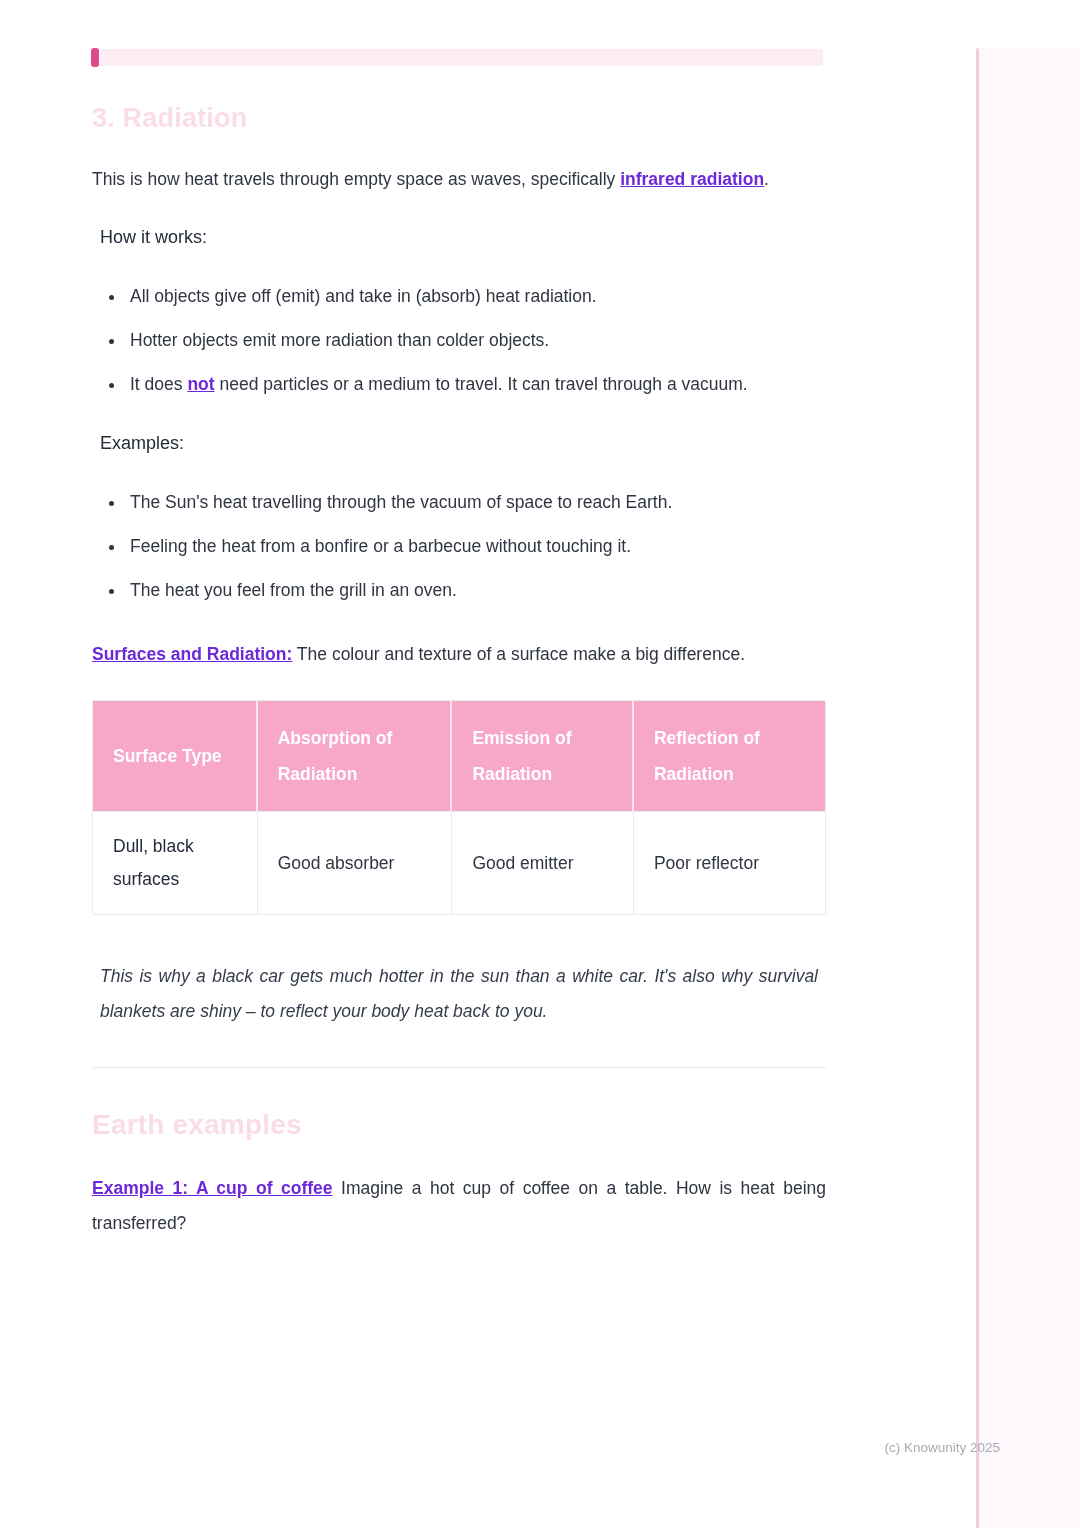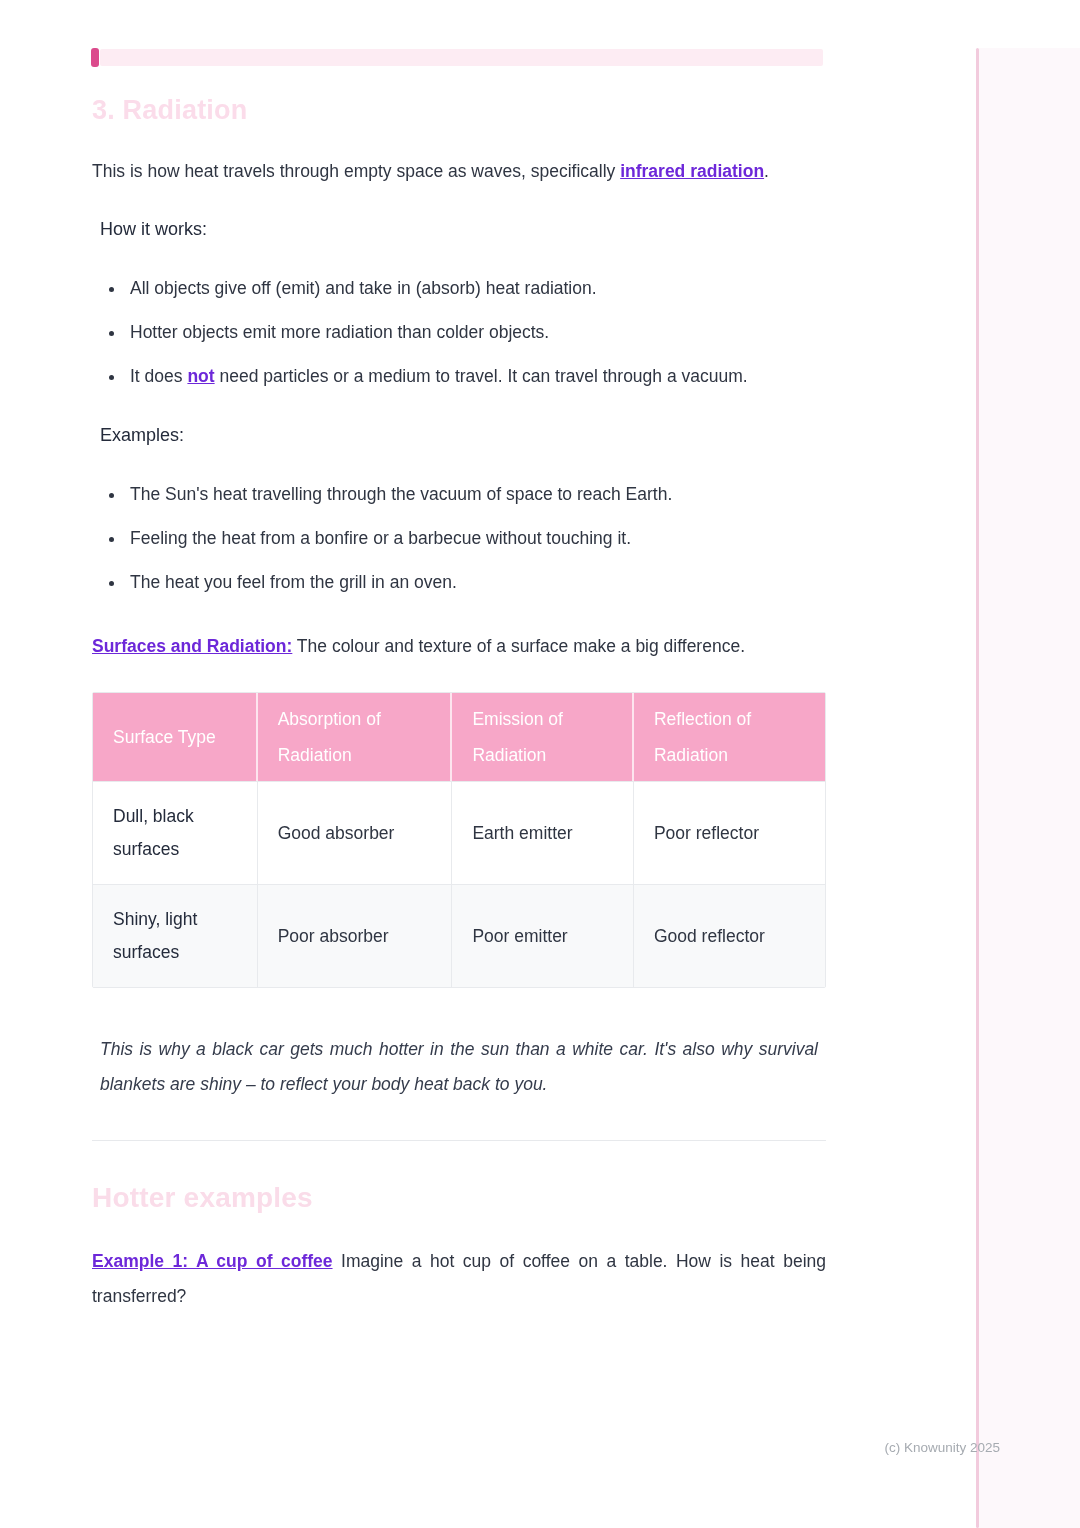--- a/index.html
+++ b/index.html
@@ -17,41 +17,41 @@
   .edge-line { position: absolute; left: 976px; top: 48px; width: 3px; height: 1480px;
     background: #f2cbdd; border-radius: 2px; }
 
   
   .topbar { position: absolute; left: 91px; top: 48px; width: 733px; height: 19px; }
   .topbar-cap { position: absolute; left: 0; top: 0; width: 8px; height: 19px;
     background: #db4a8c; border-radius: 3px; }
   .topbar-line { position: absolute; left: 9px; top: 1px; width: 723px; height: 17px;
     background: #fdecf3; border-radius: 2px; }
 
-  .content { position: absolute; left: 92px; top: 94px; width: 734px; }
+  .content { position: absolute; left: 92px; top: 102px; width: 734px; }
 
   .section-title { margin: 0 0 28px; font-size: 27px; line-height: 32px;
     font-weight: 700; color: #fbdcea; letter-spacing: .2px; }
 
   p { margin: 0 0 28px; font-size: 17.5px; line-height: 35px; }
   .justify { text-align: justify; }
   b { font-weight: 700; color: #6d28d9; text-decoration: underline; }
 
   .subhead { font-weight: 400; color: #242b3b; font-size: 18px; line-height: 24px;
     margin: 0 8px 30px; }
 
   ul { margin: 12px 0 30px; padding-left: 33px; list-style: disc; }
   li { font-size: 17.5px; line-height: 34px; margin-bottom: 10px; padding-left: 5px; }
   li:last-child { margin-bottom: 0; }
   li::marker { color: #2f3542; font-size: 15px; }
 
   table { width: 100%; border-collapse: separate; border-spacing: 0;
     border: 1px solid #e8eaed; border-radius: 2px; margin: 8px 0 44px; }
-  th { background: #f7a7c8; color: #ffffff; font-weight: 400; font-size: 17.5px;
-    line-height: 36px; text-align: left; padding: 8px 20px;
+  th { background: #f7a7c8; color: #ffffff; font-weight: 700; font-size: 17.5px;
+    line-height: 36px; text-align: left; padding: 19px 20px;
     border-right: 2px solid rgba(255,255,255,.7); vertical-align: middle; }
   th:last-child { border-right: 0; }
   td { font-size: 17.5px; line-height: 33px; padding: 18px 20px; background: #ffffff;
     border-top: 1px solid #e8eaed; border-right: 1px solid #e8eaed; vertical-align: middle; }
   td:last-child { border-right: 0; }
   tr.alt td { background: #f8f9fa; }
   td.surface { font-weight: 400; color: #242b3b; }
 
   .note { font-style: italic; color: #353c4c; margin: 8px; }
 
@@ -112,35 +112,29 @@
         <th>Surface Type</th>
         <th>Absorption of Radiation</th>
         <th>Emission of Radiation</th>
         <th>Reflection of Radiation</th>
       </tr>
     </thead>
     <tbody>
       <tr>
         <td class="surface">Dull, black surfaces</td>
         <td>Good absorber</td>
-        <td>Earth emitter</td>
+        <td>Good emitter</td>
         <td>Poor reflector</td>
-      </tr>
-      <tr class="alt">
-        <td class="surface">Shiny, light surfaces</td>
-        <td>Poor absorber</td>
-        <td>Poor emitter</td>
-        <td>Good reflector</td>
       </tr>
     </tbody>
   </table>
 
   <p class="note justify">This is why a black car gets much hotter in the sun than a white car. It's also why survival blankets are shiny – to reflect your body heat back to you.</p>
 
   <hr class="divider">
 
-  <h2 class="worked-title">Hotter examples</h2>
+  <h2 class="worked-title">Earth examples</h2>
 
   <p class="justify example-para"><b>Example 1: A cup of coffee</b><span> Imagine a hot cup of coffee on a table. How is heat being transferred?</span></p>
 
 </div>
 
 <div class="page-footer">(c) Knowunity 2025</div>
 
 </body></html>

